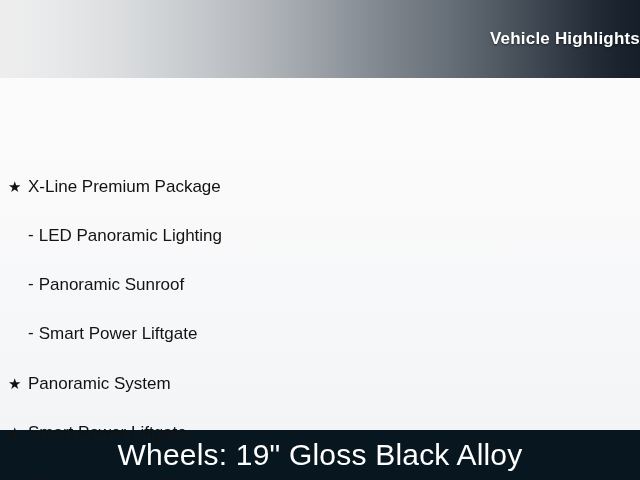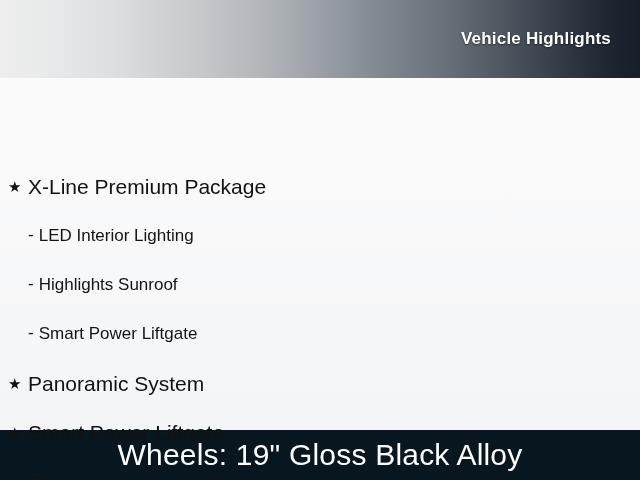--- a/index.html
+++ b/index.html
@@ -46,21 +46,20 @@
     display: flex;
     align-items: center;
     justify-content: flex-end;
     overflow: hidden;
   }
   .header-title {
     color: #ffffff;
     font-size: 17px;
     font-weight: bold;
     letter-spacing: 0.2px;
-    padding-right: 29px;
     text-shadow: 0 1px 2px rgba(0,0,0,0.55);
     white-space: nowrap;
   }
 
   
   .features {
     flex: 1 1 auto;
     padding: 0;
     margin: 0;
     list-style: none;
@@ -79,21 +78,21 @@
     display: inline-block;
     width: 20px;
     margin-left: 8px;
     font-size: 15px;
     line-height: 1;
     color: #121212;
     text-align: left;
     flex: 0 0 auto;
   }
   .feature-label {
-    font-size: 21px;
+    font-size: 17px;
     color: #121212;
     line-height: 1;
   }
   .feature-row.sub {
     padding-left: 28px;
   }
   .feature-row.sub .feature-label {
     font-size: 17px;
     color: #141414;
   }
@@ -133,26 +132,26 @@
 
   <ul class="features">
 
     <li class="feature-row" style="top:96px;">
       <span class="star-icon">★</span>
       <span class="feature-label">X-Line Premium Package</span>
     </li>
 
     <li class="feature-row sub" style="top:145px;">
       <span class="dash-mark">-</span>
-      <span class="feature-label">LED Interior Lighting</span>
+      <span class="feature-label">LED Panoramic Lighting</span>
     </li>
 
     <li class="feature-row sub" style="top:194px;">
       <span class="dash-mark">-</span>
-      <span class="feature-label">Highlights Sunroof</span>
+      <span class="feature-label">Panoramic Sunroof</span>
     </li>
 
     <li class="feature-row sub" style="top:243px;">
       <span class="dash-mark">-</span>
       <span class="feature-label">Smart Power Liftgate</span>
     </li>
 
     <li class="feature-row" style="top:293px;">
       <span class="star-icon">★</span>
       <span class="feature-label">Panoramic System</span>

